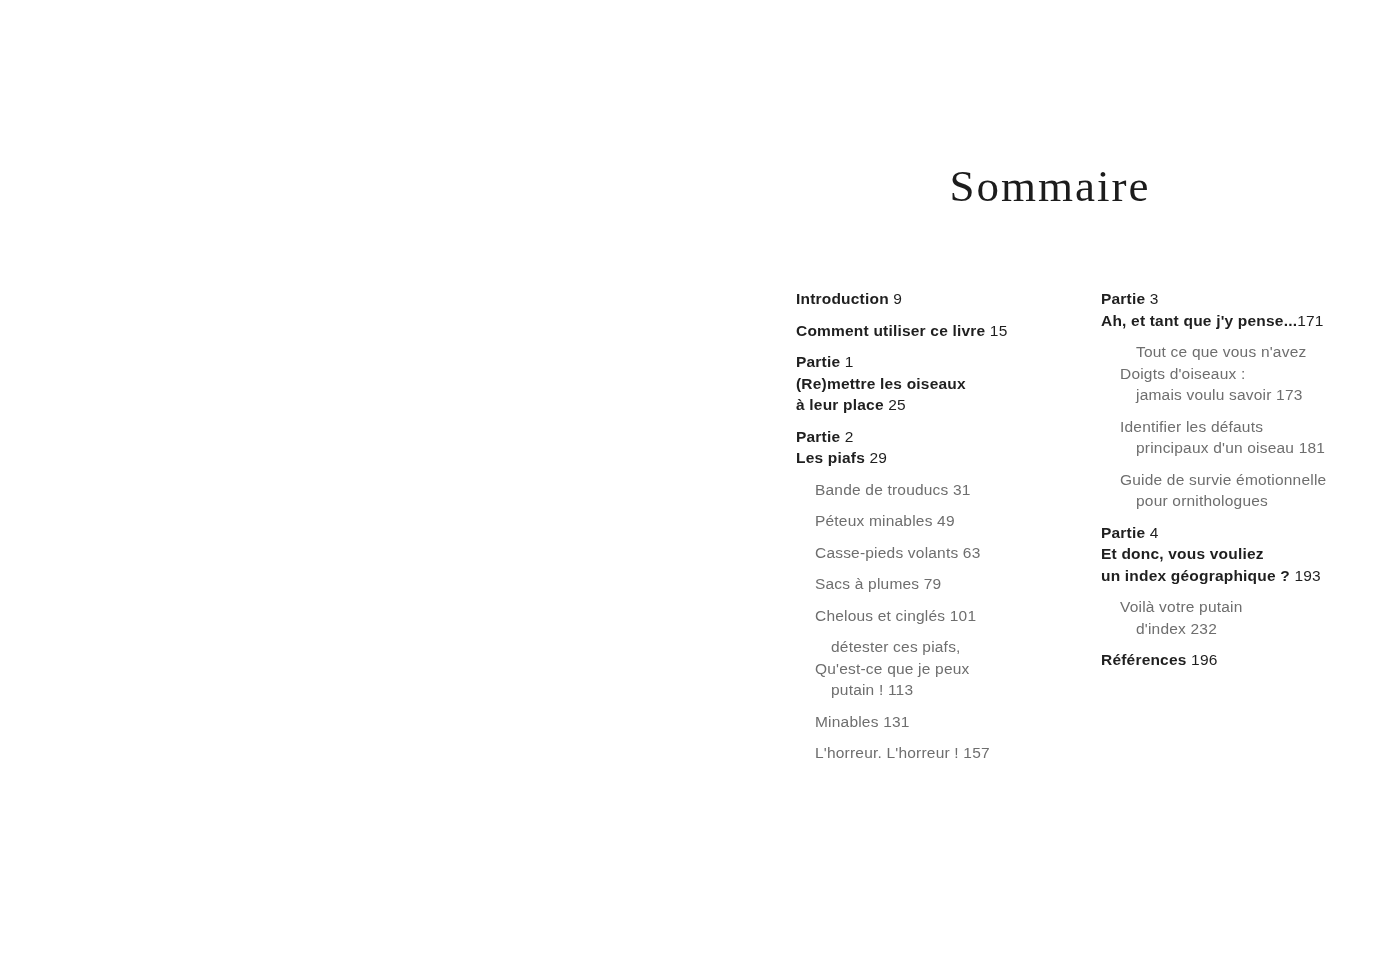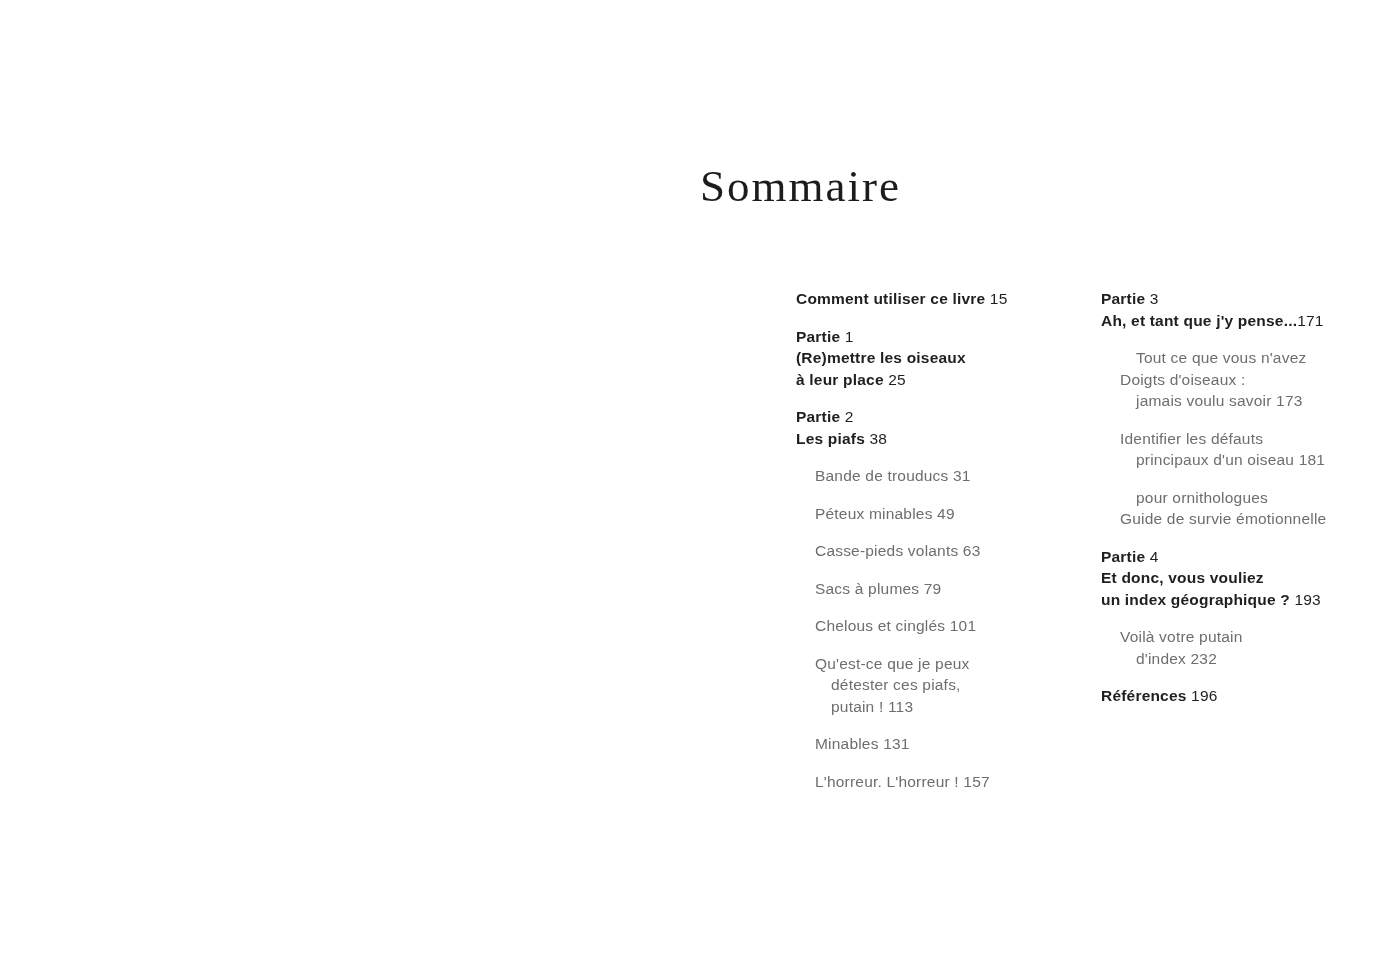--- a/index.html
+++ b/index.html
@@ -4,21 +4,21 @@
 <style>
   * { margin: 0; padding: 0; box-sizing: border-box; }
   html, body { width: 1400px; height: 980px; background: #ffffff; overflow: hidden; }
   body { font-family: "Liberation Sans", sans-serif; position: relative; }
 
   .spread { position: absolute; inset: 0; background: #ffffff; }
 
   .toc-title {
     position: absolute;
     left: 700px; top: 160px; width: 700px;
-    text-align: left;
+    text-align: center;
     font-family: "Liberation Serif", serif;
     font-weight: 400;
     font-size: 45px;
     letter-spacing: 2px;
     color: #1c1c1c;
   }
 
   .col {
     position: absolute;
     top: 288px;
@@ -28,62 +28,65 @@
     letter-spacing: 0.2px;
     white-space: nowrap;
   }
   .col-left  { left: 796px; }
   .col-right { left: 1101px; }
 
   .entry.b { color: #1f1f1f; font-weight: 700; }
   .entry.s { color: #6e6e6e; font-weight: 400; padding-left: 19px; }
   .entry.s .line.cont { padding-left: 16px; }
 
-  .entry + .entry { margin-top: 16px; }
+  .entry + .entry { margin-top: 10px; }
   .entry.b + .entry, .entry + .entry.b { }
 
   .entry.b .num { font-weight: 400; }
 </style>
 </head>
 <body>
 
 <div class="spread">
   <div class="toc-title">Sommaire</div>
 
   <div class="col col-left">
       <div class="entry b">
+        <div class="line">Introduction <span class="num">9</span></div>
+      </div>
+      <div class="entry b">
         <div class="line">Comment utiliser ce livre <span class="num">15</span></div>
       </div>
       <div class="entry b">
         <div class="line">Partie <span class="num">1</span></div>
         <div class="line cont">(Re)mettre les oiseaux</div>
         <div class="line cont">à leur place <span class="num">25</span></div>
       </div>
       <div class="entry b">
         <div class="line">Partie <span class="num">2</span></div>
-        <div class="line cont">Les piafs <span class="num">38</span></div>
+        <div class="line cont">Les piafs <span class="num">29</span></div>
       </div>
       <div class="entry s">
         <div class="line">Bande de trouducs 31</div>
       </div>
       <div class="entry s">
         <div class="line">Péteux minables 49</div>
       </div>
       <div class="entry s">
         <div class="line">Casse-pieds volants 63</div>
       </div>
       <div class="entry s">
         <div class="line">Sacs à plumes 79</div>
       </div>
       <div class="entry s">
         <div class="line">Chelous et cinglés 101</div>
       </div>
       <div class="entry s">
+        <div class="line cont">détester ces piafs,</div>
         <div class="line">Qu'est-ce que je peux</div>
-        <div class="line cont">détester ces piafs,</div>
         <div class="line cont">putain ! 113</div>
       </div>
       <div class="entry s">
         <div class="line">Minables 131</div>
       </div>
       <div class="entry s">
         <div class="line">L'horreur. L'horreur ! 157</div>
       </div>
     </div>
 
@@ -95,22 +98,22 @@
       <div class="entry s">
         <div class="line cont">Tout ce que vous n'avez</div>
         <div class="line">Doigts d'oiseaux :</div>
         <div class="line cont">jamais voulu savoir 173</div>
       </div>
       <div class="entry s">
         <div class="line">Identifier les défauts</div>
         <div class="line cont">principaux d'un oiseau 181</div>
       </div>
       <div class="entry s">
+        <div class="line">Guide de survie émotionnelle</div>
         <div class="line cont">pour ornithologues</div>
-        <div class="line">Guide de survie émotionnelle</div>
       </div>
       <div class="entry b">
         <div class="line">Partie <span class="num">4</span></div>
         <div class="line cont">Et donc, vous vouliez</div>
         <div class="line cont">un index géographique ? <span class="num">193</span></div>
       </div>
       <div class="entry s">
         <div class="line">Voilà votre putain</div>
         <div class="line cont">d'index 232</div>
       </div>

